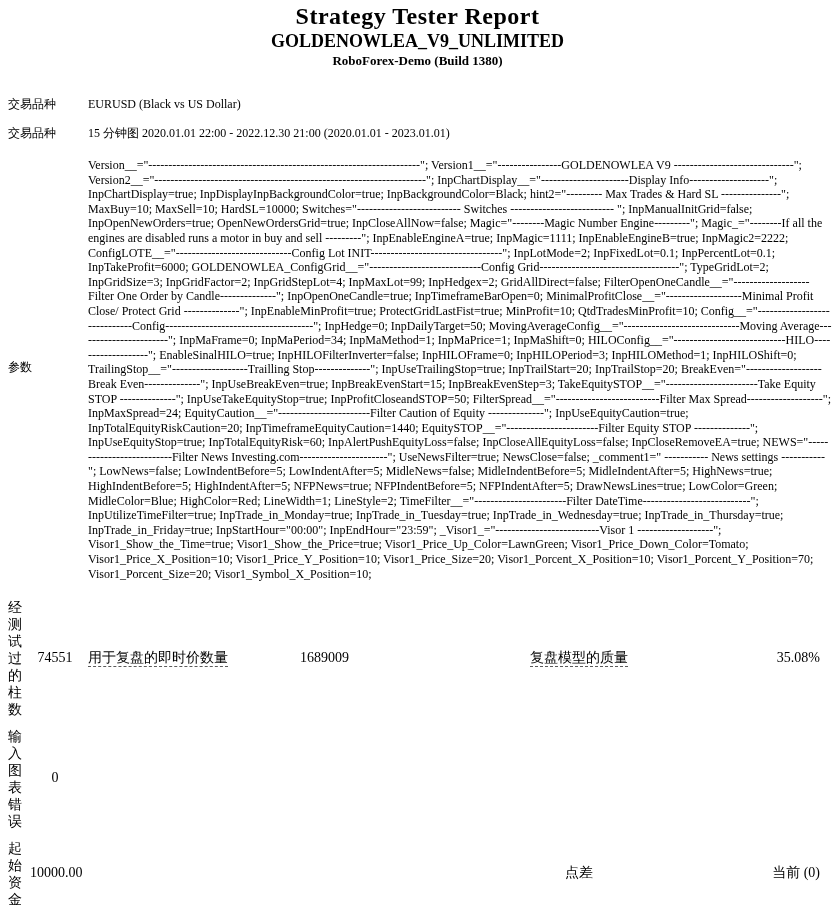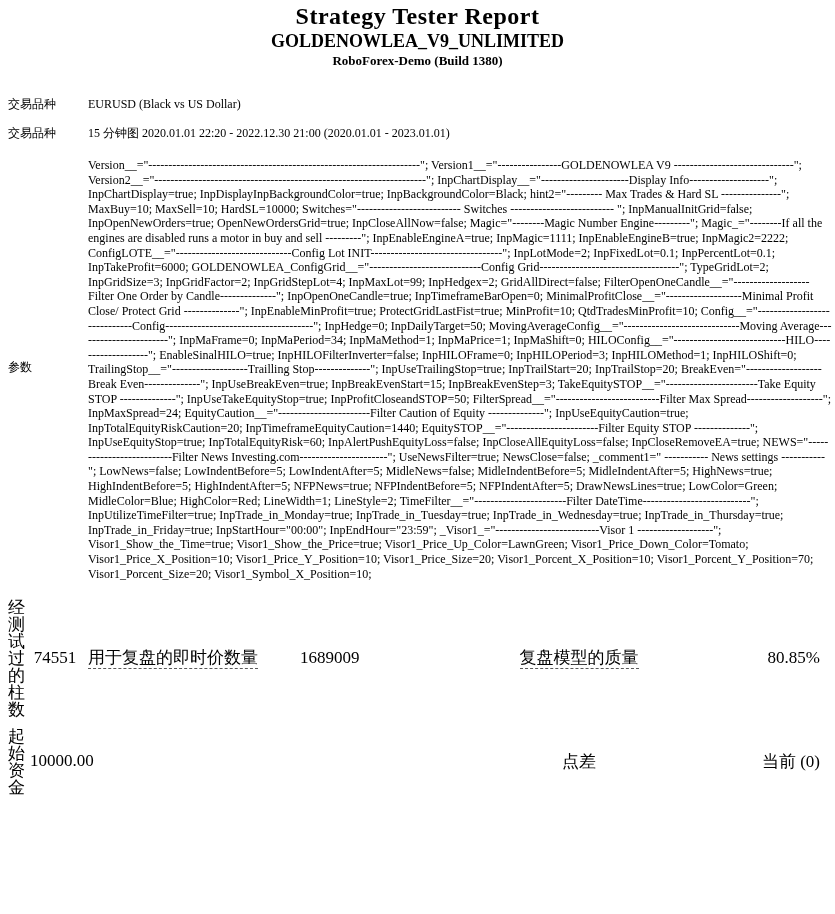--- a/index.html
+++ b/index.html
@@ -24,21 +24,21 @@
   .info-table { margin: 21px 0 0 8px; width: 824px; }
   .info-table td { vertical-align: middle; padding: 6px 0; font-size: 12px; }
   .info-table td.lbl { vertical-align: middle; }
   .param-cell {
     font-size: 11.5px; line-height: 14.6px;
     word-wrap: break-word; overflow-wrap: break-word;
     padding-top: 10px !important;
   }
 
   .stats-table { margin: 6px 0 0 8px; width: 812px; }
-  .stats-table td { vertical-align: middle; padding: 4px 0; font-size: 17px; }
+  .stats-table td { vertical-align: middle; padding: 4px 0; font-size: 14px; }
   .stats-table td.c1 { word-break: break-all; line-height: 17px; padding-top: 6px; vertical-align: middle; }
   .stats-table td.c2 { text-align: center; }
   .stats-table td.c3 { padding-left: 8px; }
   .stats-table td.c4 { text-align: left; }
   .stats-table td.c5 { padding-left: 7px; text-align: center; }
   .stats-table td.c6 { text-align: right; }
   .hint-underline { border-bottom: 1px dashed #5a5a5a; padding-bottom: 1px; }
 </style>
 </head>
 <body>
@@ -54,21 +54,21 @@
       <col style="width:80px">
       <col style="width:744px">
     </colgroup>
   <tbody>
       <tr>
     <td class="lbl">交易品种</td>
     <td>EURUSD (Black vs US Dollar)</td>
   </tr>
   <tr>
     <td class="lbl">交易品种</td>
-    <td>15 分钟图 2020.01.01 22:20 - 2022.12.30 21:00 (2020.01.01 - 2023.01.01)</td>
+    <td>15 分钟图 2020.01.01 22:00 - 2022.12.30 21:00 (2020.01.01 - 2023.01.01)</td>
   </tr>
   <tr>
     <td class="lbl">参数</td>
     <td class="param-cell">Version__="--------------------------------------------------------------------"; Version1__="----------------GOLDENOWLEA V9 ------------------------------"; Version2__="--------------------------------------------------------------------"; InpChartDisplay__="----------------------Display Info--------------------"; InpChartDisplay=true; InpDisplayInpBackgroundColor=true; InpBackgroundColor=Black; hint2="--------- Max Trades &amp; Hard SL ---------------"; MaxBuy=10; MaxSell=10; HardSL=10000; Switches="-------------------------- Switches -------------------------- "; InpManualInitGrid=false; InpOpenNewOrders=true; OpenNewOrdersGrid=true; InpCloseAllNow=false; Magic="--------Magic Number Engine---------"; Magic_="--------If all the engines are disabled runs a motor in buy and sell ---------"; InpEnableEngineA=true; InpMagic=1111; InpEnableEngineB=true; InpMagic2=2222; ConfigLOTE__="-----------------------------Config Lot INIT---------------------------------"; InpLotMode=2; InpFixedLot=0.1; InpPercentLot=0.1; InpTakeProfit=6000; GOLDENOWLEA_ConfigGrid__="----------------------------Config Grid-----------------------------------"; TypeGridLot=2; InpGridSize=3; InpGridFactor=2; InpGridStepLot=4; InpMaxLot=99; InpHedgex=2; GridAllDirect=false; FilterOpenOneCandle__="-------------------Filter One Order by Candle--------------"; InpOpenOneCandle=true; InpTimeframeBarOpen=0; MinimalProfitClose__="-------------------Minimal Profit Close/ Protect Grid --------------"; InpEnableMinProfit=true; ProtectGridLastFist=true; MinProfit=10; QtdTradesMinProfit=10; Config__="-----------------------------Config-------------------------------------"; InpHedge=0; InpDailyTarget=50; MovingAverageConfig__="-----------------------------Moving Average-----------------------"; InpMaFrame=0; InpMaPeriod=34; InpMaMethod=1; InpMaPrice=1; InpMaShift=0; HILOConfig__="----------------------------HILO-------------------"; EnableSinalHILO=true; InpHILOFilterInverter=false; InpHILOFrame=0; InpHILOPeriod=3; InpHILOMethod=1; InpHILOShift=0; TrailingStop__="-------------------Trailling Stop--------------"; InpUseTrailingStop=true; InpTrailStart=20; InpTrailStop=20; BreakEven="-------------------Break Even--------------"; InpUseBreakEven=true; InpBreakEvenStart=15; InpBreakEvenStep=3; TakeEquitySTOP__="-----------------------Take Equity STOP --------------"; InpUseTakeEquityStop=true; InpProfitCloseandSTOP=50; FilterSpread__="--------------------------Filter Max Spread-------------------"; InpMaxSpread=24; EquityCaution__="-----------------------Filter Caution of Equity --------------"; InpUseEquityCaution=true; InpTotalEquityRiskCaution=20; InpTimeframeEquityCaution=1440; EquitySTOP__="-----------------------Filter Equity STOP --------------"; InpUseEquityStop=true; InpTotalEquityRisk=60; InpAlertPushEquityLoss=false; InpCloseAllEquityLoss=false; InpCloseRemoveEA=true; NEWS="--------------------------Filter News Investing.com----------------------"; UseNewsFilter=true; NewsClose=false; _comment1=" ----------- News settings ----------- "; LowNews=false; LowIndentBefore=5; LowIndentAfter=5; MidleNews=false; MidleIndentBefore=5; MidleIndentAfter=5; HighNews=true; HighIndentBefore=5; HighIndentAfter=5; NFPNews=true; NFPIndentBefore=5; NFPIndentAfter=5; DrawNewsLines=true; LowColor=Green; MidleColor=Blue; HighColor=Red; LineWidth=1; LineStyle=2; TimeFilter__="-----------------------Filter DateTime---------------------------"; InpUtilizeTimeFilter=true; InpTrade_in_Monday=true; InpTrade_in_Tuesday=true; InpTrade_in_Wednesday=true; InpTrade_in_Thursday=true; InpTrade_in_Friday=true; InpStartHour="00:00"; InpEndHour="23:59"; _Visor1_="--------------------------Visor 1 -------------------"; Visor1_Show_the_Time=true; Visor1_Show_the_Price=true; Visor1_Price_Up_Color=LawnGreen; Visor1_Price_Down_Color=Tomato; Visor1_Price_X_Position=10; Visor1_Price_Y_Position=10; Visor1_Price_Size=20; Visor1_Porcent_X_Position=10; Visor1_Porcent_Y_Position=70; Visor1_Porcent_Size=20; Visor1_Symbol_X_Position=10;</td>
   </tr>
 </tbody>
   </table>
 
 <table class="stats-table">
   <colgroup>
@@ -79,21 +79,29 @@
       <col style="width:245px">
       <col style="width:122px">
   </colgroup>
   <tbody>
       <tr>
     <td class="c1">经测试过的柱数</td>
     <td class="c2">74551</td>
     <td class="c3"><span class="hint-underline">用于复盘的即时价数量</span></td>
     <td class="c4">1689009</td>
     <td class="c5"><span class="hint-underline">复盘模型的质量</span></td>
-    <td class="c6">80.85%</td>
+    <td class="c6">35.08%</td>
+  </tr>
+  <tr>
+    <td class="c1">输入图表错误</td>
+    <td class="c2">0</td>
+    <td class="c3"></td>
+    <td class="c4"></td>
+    <td class="c5"></td>
+    <td class="c6"></td>
   </tr>
   <tr>
     <td class="c1">起始资金</td>
     <td class="c2">10000.00</td>
     <td class="c3"></td>
     <td class="c4"></td>
     <td class="c5">点差</td>
     <td class="c6">当前 (0)</td>
   </tr>
 </tbody>

